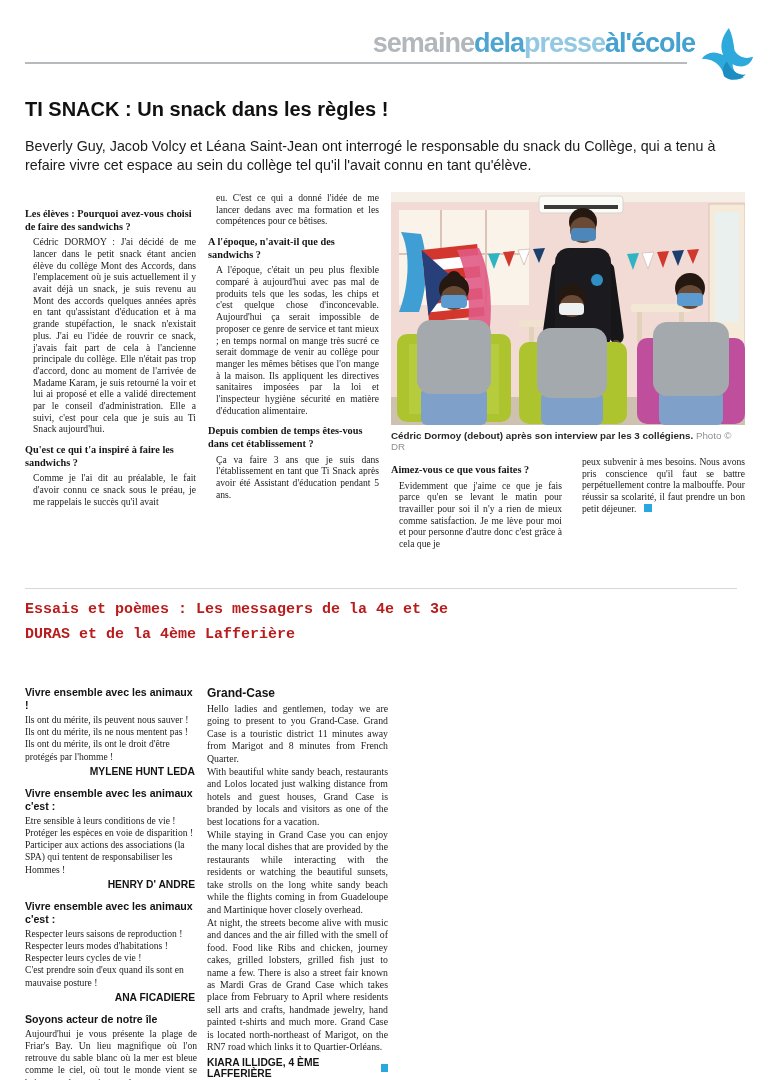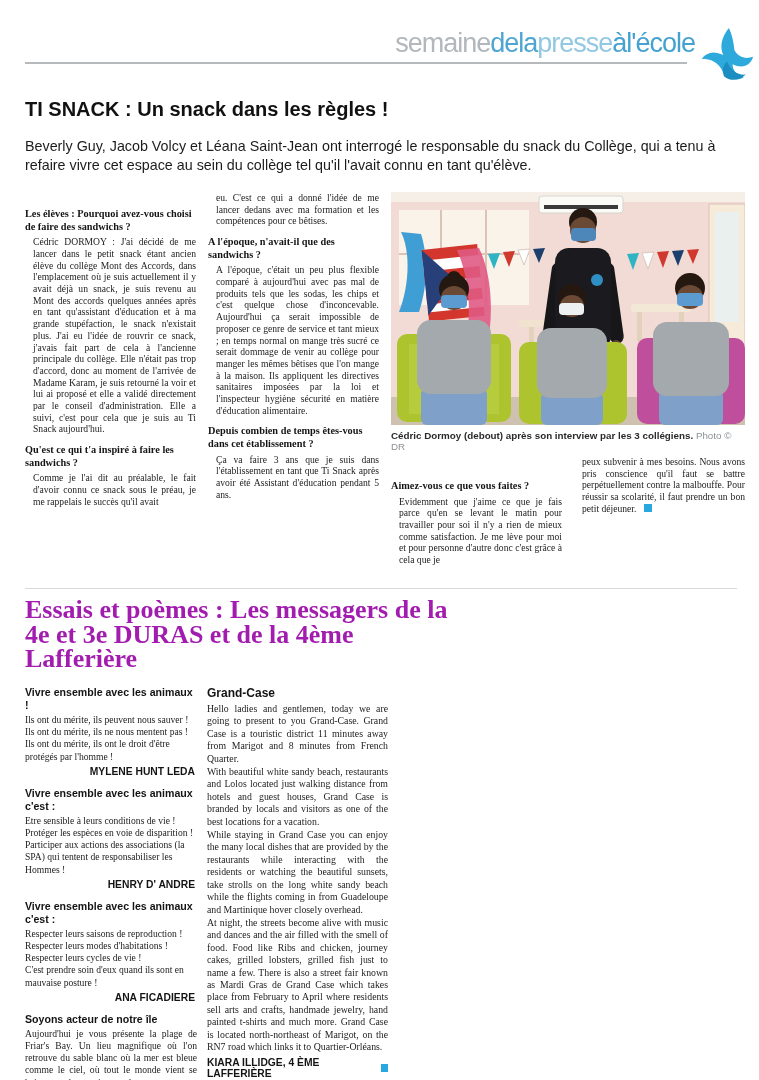--- a/index.html
+++ b/index.html
@@ -1,51 +1,51 @@
 <!DOCTYPE html>
 <html><head>
 <meta charset="utf-8">
 <style>
   html,body{margin:0;padding:0;background:#e9e9e9;}
   .page{position:relative;width:759px;height:1080px;background:#ffffff;overflow:hidden;
         font-family:"Liberation Serif", serif;color:#1f1f1f;margin:0 auto;}
 
   
   .masthead{position:absolute;top:28px;right:64px;font-family:"Liberation Sans",sans-serif;
-            font-size:27px;font-weight:400;letter-spacing:-1px;white-space:nowrap;text-align:right;}
+            font-size:27px;font-weight:700;letter-spacing:-1px;white-space:nowrap;text-align:right;}
   .lg-gray{color:#b2b7bb;} .lg-blue-d{color:#4fa5d2;} .lg-blue-l{color:#92c8e2;} .lg-blue-m{color:#45a2d0;}
   .subtitle-row{position:absolute;left:25px;top:62px;right:64px;display:flex;align-items:center;}
   .subtitle-line{flex:1;height:2px;background:#b6babd;margin-right:8px;}
   .subtitle-text{font-family:"Liberation Sans",sans-serif;font-size:10.5px;color:#9aa0a5;white-space:nowrap;}
   .bird{position:absolute;top:24px;right:4px;width:56px;height:62px;}
 
   
   .a1-title{position:absolute;left:25px;top:98px;font-family:"Liberation Sans",sans-serif;
             font-size:20px;font-weight:bold;color:#111;}
   .a1-lead{position:absolute;left:25px;top:137px;width:712px;font-family:"Liberation Sans",sans-serif;
            font-size:14.3px;line-height:18.5px;color:#1c1c1c;}
   .col{position:absolute;top:192px;width:171px;}
   .col1{left:25px;} .col2{left:208px;}
-  .col3{left:391px;top:464px;} .col4{left:574px;top:456px;}
+  .col3{left:391px;top:448px;} .col4{left:574px;top:456px;}
   .qhead{font-family:"Liberation Serif",serif;font-weight:bold;font-size:10.3px;line-height:12.6px;
          margin:9px 0 3px 0;color:#141414;}
   .col .qhead:first-child{margin-top:16px;}
   .apara{font-size:9.6px;line-height:11.7px;text-align:justify;padding-left:8px;margin:0 0 2px 0;color:#222;}
   .photo-wrap{position:absolute;left:391px;top:192px;width:354px;height:233px;overflow:hidden;background:#f1dbd4;}
   .caption{position:absolute;left:391px;top:430px;width:354px;font-family:"Liberation Sans",sans-serif;
            font-size:9.8px;color:#2a2a2a;}
   .caption b{font-weight:bold;}
   .caption .credit{color:#8d9296;font-weight:normal;}
   .end-square{display:inline-block;width:8px;height:8px;background:#29a8e0;margin-left:8px;}
 
   .divider{position:absolute;left:25px;top:588px;width:712px;height:1px;background:#d8d8d8;}
 
   
-  .a2-title{position:absolute;left:25px;top:598px;width:430px;font-family:Liberation Serif, serif;
-            font-size:26px;line-height:24.5px;font-weight:bold;color:#a21caf;}
+  .a2-title{position:absolute;left:25px;top:598px;width:430px;font-family:Liberation Mono, monospace;
+            font-size:15px;line-height:24.5px;font-weight:bold;color:#b91c1c;}
   .a2-left{position:absolute;left:25px;top:686px;width:172px;}
   .a2-right{position:absolute;left:207px;top:686px;width:181px;}
   .poem-h{font-family:"Liberation Sans",sans-serif;font-weight:bold;font-size:10.6px;line-height:13px;
           margin:10px 0 2px 0;color:#141414;}
   .a2-left .poem-h:first-child{margin-top:0;}
   .poem-line{font-size:9.6px;line-height:12.2px;color:#222;}
   .poem-p{font-size:9.6px;line-height:12.2px;text-align:justify;margin:0;color:#222;}
   .author{font-family:"Liberation Sans",sans-serif;font-weight:bold;font-size:10.3px;
           text-align:right;margin:3px 2px 8px 0;color:#141414;}
   .gc-h{font-family:"Liberation Sans",sans-serif;font-weight:bold;font-size:12px;margin:0 0 3px 0;color:#141414;}

